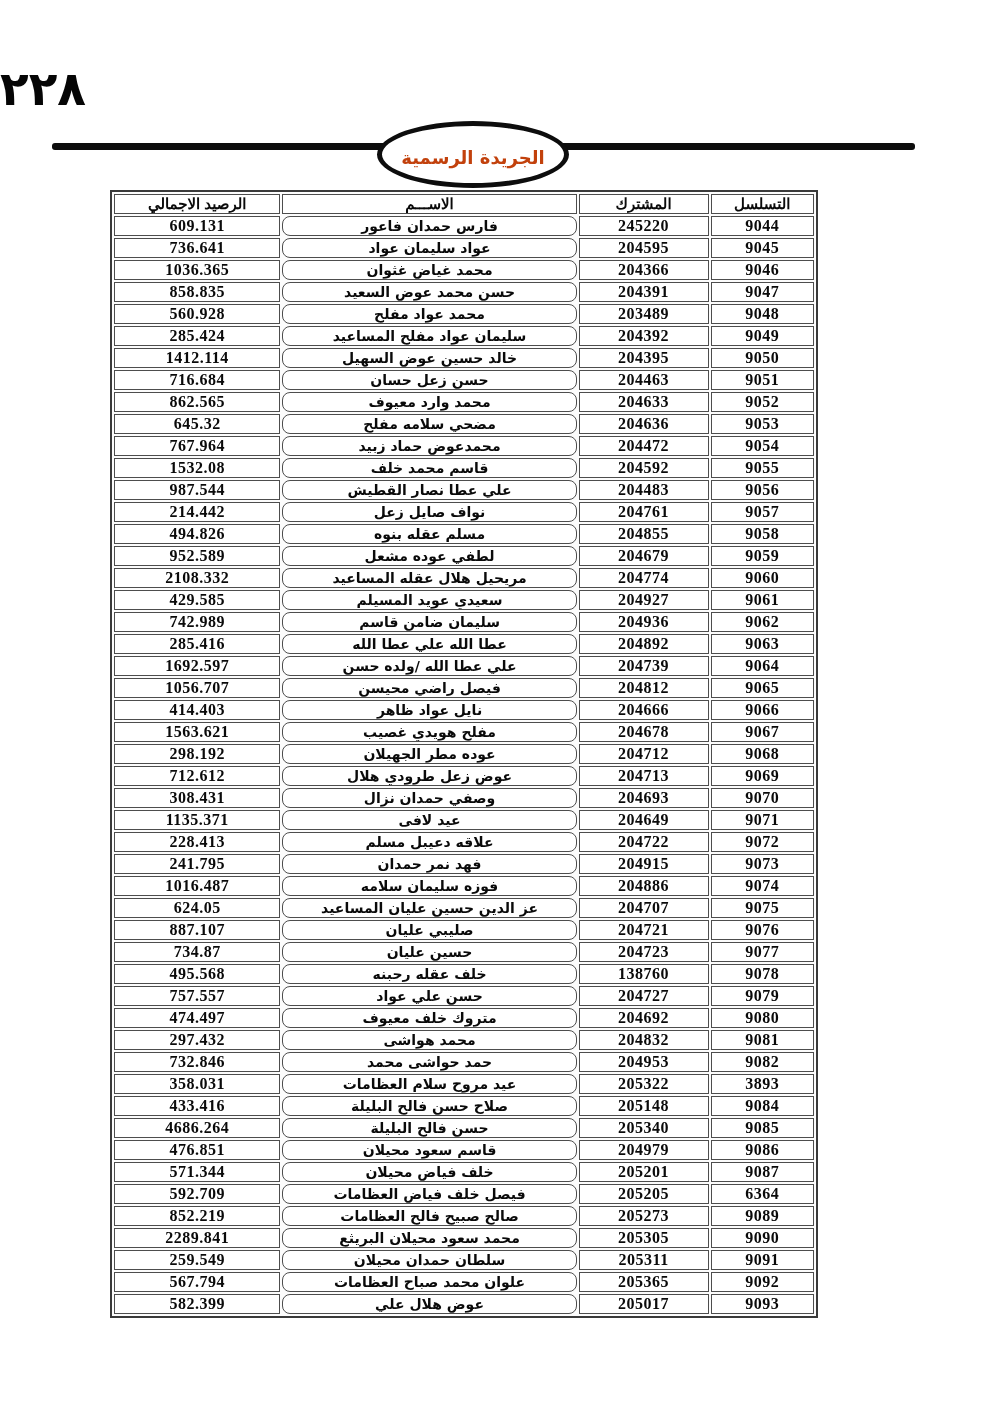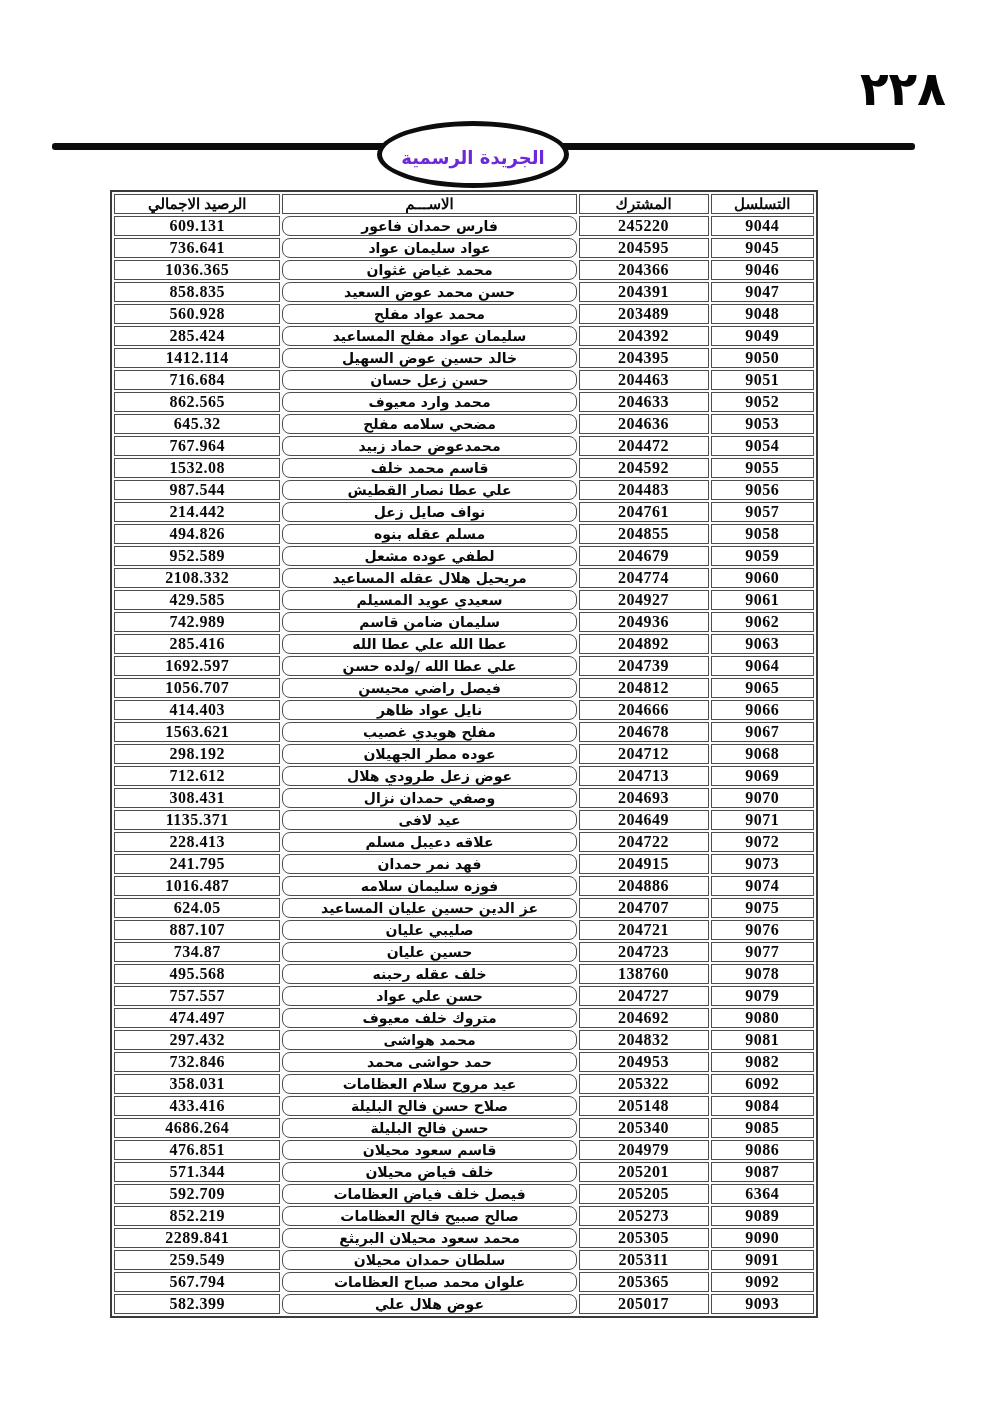--- a/index.html
+++ b/index.html
@@ -3,34 +3,34 @@
 <meta charset="utf-8">
 <style>
   html,body { margin:0; padding:0; }
   body {
     width:1000px; height:1414px; background:#ffffff; position:relative;
     font-family:"Liberation Serif","DejaVu Sans",serif;
     -webkit-font-smoothing:antialiased;
   }
   .page-number {
     position:absolute; top:66px; left:0; width:946px;
-    text-align:right; font-size:47px; font-weight:bold; color:#050505;
+    text-align:left; font-size:47px; font-weight:bold; color:#050505;
     line-height:1; letter-spacing:2px;
   }
   .rule {
     position:absolute; top:143px; left:52px; width:863px; height:7px;
     background:#0d0d0d; border-radius:3px;
   }
   .banner-ellipse {
     position:absolute; top:121px; left:377px; width:182px; height:57px;
     background:#ffffff; border:5px solid #0d0d0d; border-radius:50%;
     display:flex; align-items:center; justify-content:center; z-index:2;
   }
   .banner-title {
-    font-size:18px; font-weight:bold; color:#6d28d9;
+    font-size:18px; font-weight:bold; color:#c2410c;
     font-family:"DejaVu Sans","Liberation Serif",sans-serif;
     padding-top:6px;
   }
   .table-wrap { position:absolute; top:190px; left:110px; width:708px; }
   table.gazette {
     width:708px; table-layout:fixed;
     border-collapse:separate; border-spacing:2px;
     background:#fcfcfc; border:2px solid #3a3a3a;
   }
   col.c-serial { width:102px; }
@@ -352,21 +352,21 @@
   </tr>
 
   <tr>
     <td class="num">9082</td>
     <td class="num">204953</td>
     <td class="name">حمد حواشى محمد</td>
     <td class="num">732.846</td>
   </tr>
 
   <tr>
-    <td class="num">6092</td>
+    <td class="num">3893</td>
     <td class="num">205322</td>
     <td class="name">عيد مروح سلام العظامات</td>
     <td class="num">358.031</td>
   </tr>
 
   <tr>
     <td class="num">9084</td>
     <td class="num">205148</td>
     <td class="name">صلاح حسن فالح البليلة</td>
     <td class="num">433.416</td>

